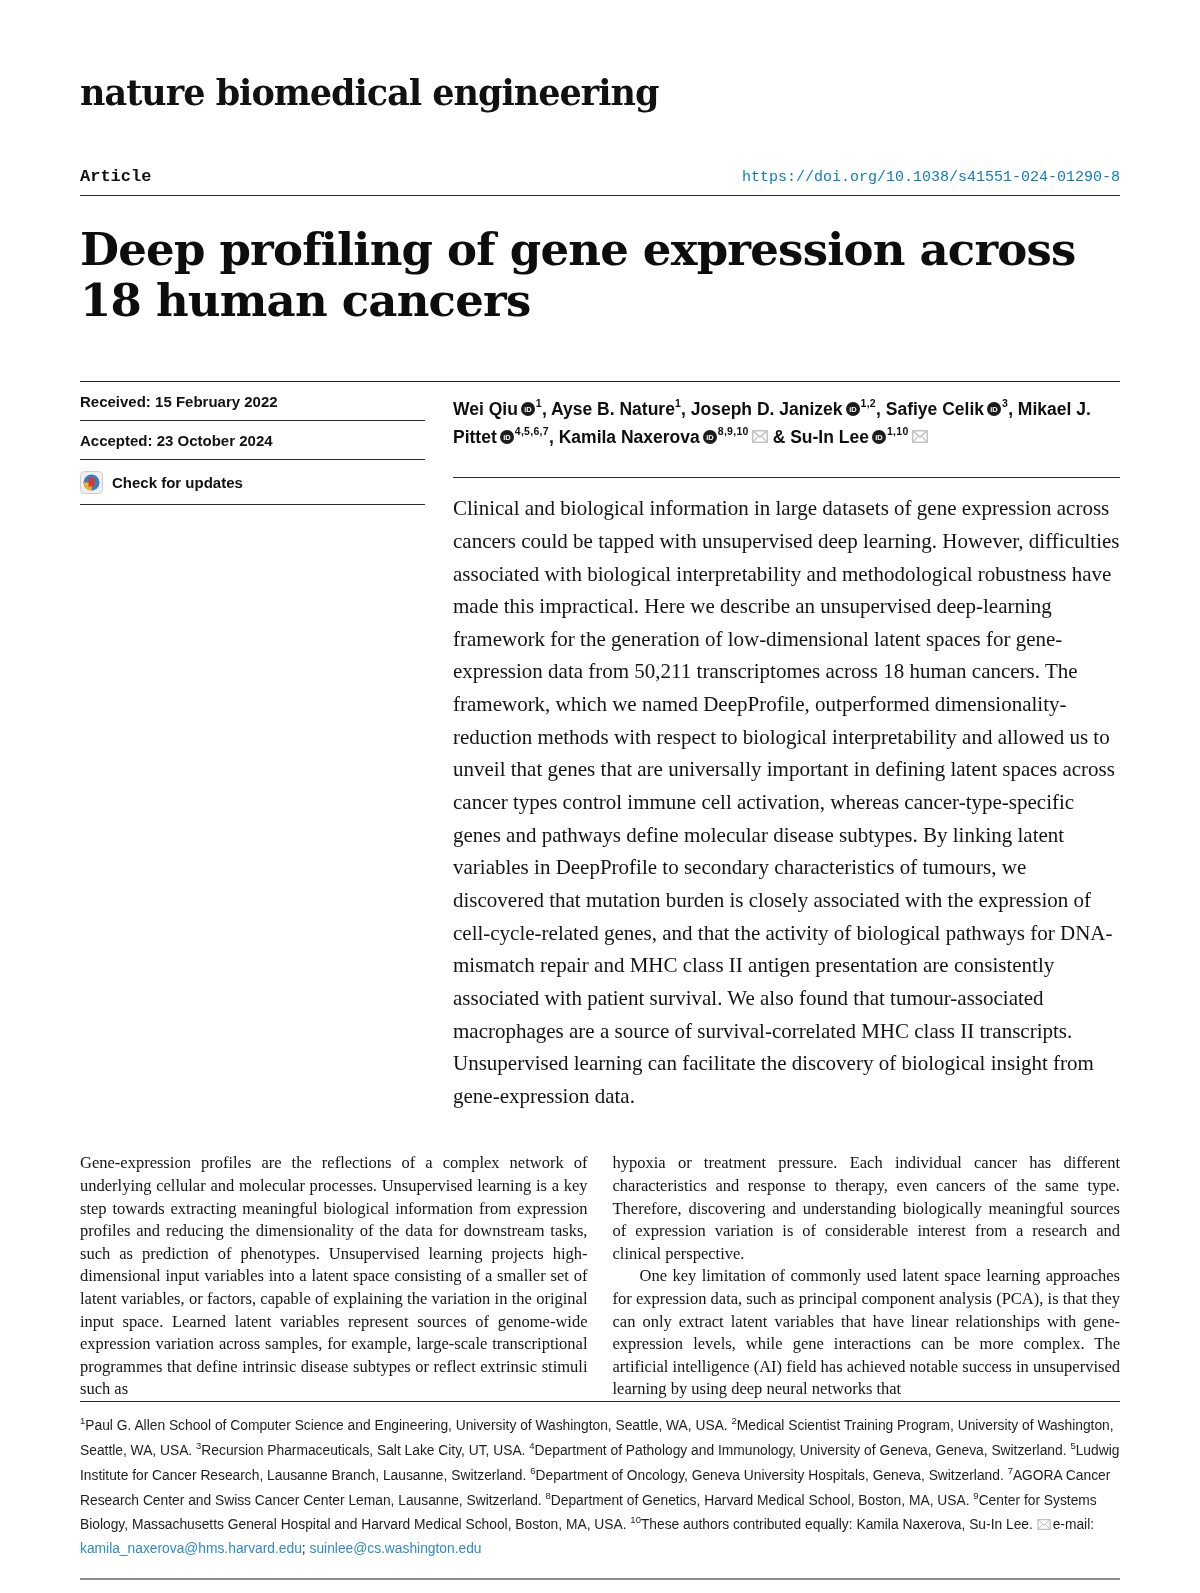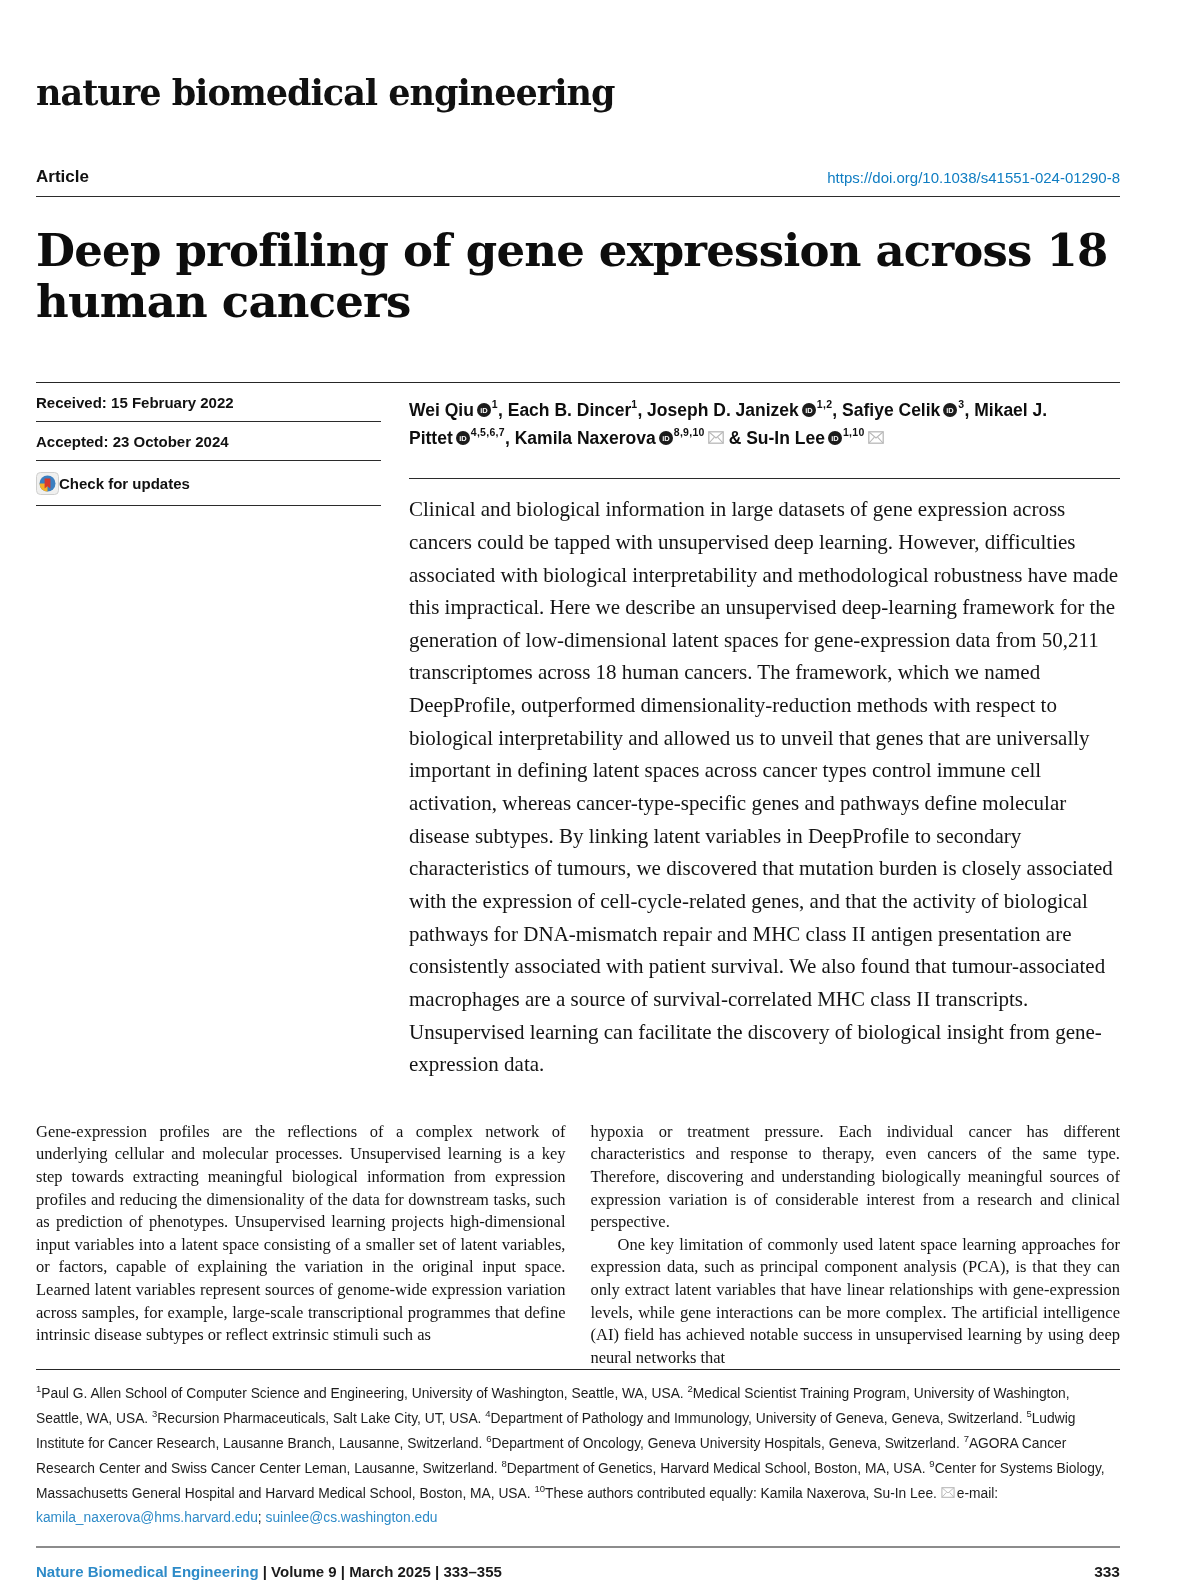--- a/index.html
+++ b/index.html
@@ -6,35 +6,35 @@
   html, body { background: #ffffff; }
   body {
     width: 1200px; height: 1593px;
     font-family: "Liberation Sans", sans-serif;
     color: #161616;
     position: relative;
     overflow: hidden;
   }
   .page {
     width: 1200px; height: 1593px;
-    padding: 63px 80px 34px 36px;
+    padding: 63px 80px 34px 80px;
     display: flex; flex-direction: column;
   }
   .accent-bar { height: 13px; width: 100%; }
   .masthead {
     font-family: "DejaVu Serif", serif;
     font-weight: 700;
     font-size: 35px;
     letter-spacing: -1px;
     margin-top: 9px;
     color: #111;
   }
   .article-row {
     margin-top: 54px;
-    display: flex; justify-content: space-between; align-items: center;
+    display: flex; justify-content: space-between; align-items: flex-end; font-family: Liberation Mono, monospace;
   }
   .article-label { font-weight: 700; font-size: 17px; color: #111; }
   .doi-link { font-size: 15px; text-decoration: none; }
   .header-rule { border: none; border-top: 1.5px solid #2b2b2b; margin-top: 9px; }
   .paper-title {
     font-family: "DejaVu Serif", serif;
     font-weight: 700;
     font-size: 45px;
     line-height: 1.14;
     letter-spacing: -0.8px;
@@ -49,21 +49,21 @@
   .meta-left { width: 345px; flex: 0 0 345px; margin-right: 28px; }
   .meta-row {
     border-bottom: 1px solid #2b2b2b;
     padding: 11px 0 10px 0;
     font-size: 15px; font-weight: 700; color: #111;
   }
   .meta-row.serif {
     font-family: "Liberation Serif", serif;
     font-weight: 400; font-size: 16px;
   }
-  .check-row { display: flex; align-items: center; }
+  .check-row { display: flex; align-items: center; gap: 9px; }
   .crossmark { width: 23px; height: 23px; flex: 0 0 23px; cursor: pointer; }
   .right-col { flex: 1; min-width: 0; }
   .authors {
     padding-top: 13px;
     font-weight: 700; font-size: 17.5px; line-height: 1.62; color: #0e0e0e;
     max-width: 640px;
   }
   .authors sup {
     font-size: 10.5px; font-weight: 700;
     position: relative; top: -1px; letter-spacing: 0.3px;
@@ -133,21 +133,21 @@
           <path d="M8.6 6.4 h5.8 v10.2 l-2.9 -2.3 l-2.9 2.3 z" fill="#d8392b"></path>
         </svg>
         <span>Check for updates</span>
       </div>
     </div>
 
     <div class="right-col">
       <div class="authors" id="authors"><span>Wei Qiu</span><svg viewBox="0 0 14 14" class="orcid-badge">
             <circle cx="7" cy="7" r="7" fill="#1c1c1c"></circle>
             <text x="7" y="9.8" text-anchor="middle" font-size="7.5" font-family="Liberation Sans, sans-serif" font-weight="bold" fill="#ffffff">iD</text>
-          </svg><sup>1</sup>, <span>Each B. Dincer</span><sup>1</sup>, <span>Joseph D. Janizek</span><svg viewBox="0 0 14 14" class="orcid-badge">
+          </svg><sup>1</sup>, <span>Ayse B. Nature</span><sup>1</sup>, <span>Joseph D. Janizek</span><svg viewBox="0 0 14 14" class="orcid-badge">
             <circle cx="7" cy="7" r="7" fill="#1c1c1c"></circle>
             <text x="7" y="9.8" text-anchor="middle" font-size="7.5" font-family="Liberation Sans, sans-serif" font-weight="bold" fill="#ffffff">iD</text>
           </svg><sup>1,2</sup>, <span>Safiye Celik</span><svg viewBox="0 0 14 14" class="orcid-badge">
             <circle cx="7" cy="7" r="7" fill="#1c1c1c"></circle>
             <text x="7" y="9.8" text-anchor="middle" font-size="7.5" font-family="Liberation Sans, sans-serif" font-weight="bold" fill="#ffffff">iD</text>
           </svg><sup>3</sup>, <span>Mikael J. Pittet</span><svg viewBox="0 0 14 14" class="orcid-badge">
             <circle cx="7" cy="7" r="7" fill="#1c1c1c"></circle>
             <text x="7" y="9.8" text-anchor="middle" font-size="7.5" font-family="Liberation Sans, sans-serif" font-weight="bold" fill="#ffffff">iD</text>
           </svg><sup>4,5,6,7</sup>, <span>Kamila Naxerova</span><svg viewBox="0 0 14 14" class="orcid-badge">
             <circle cx="7" cy="7" r="7" fill="#1c1c1c"></circle>

